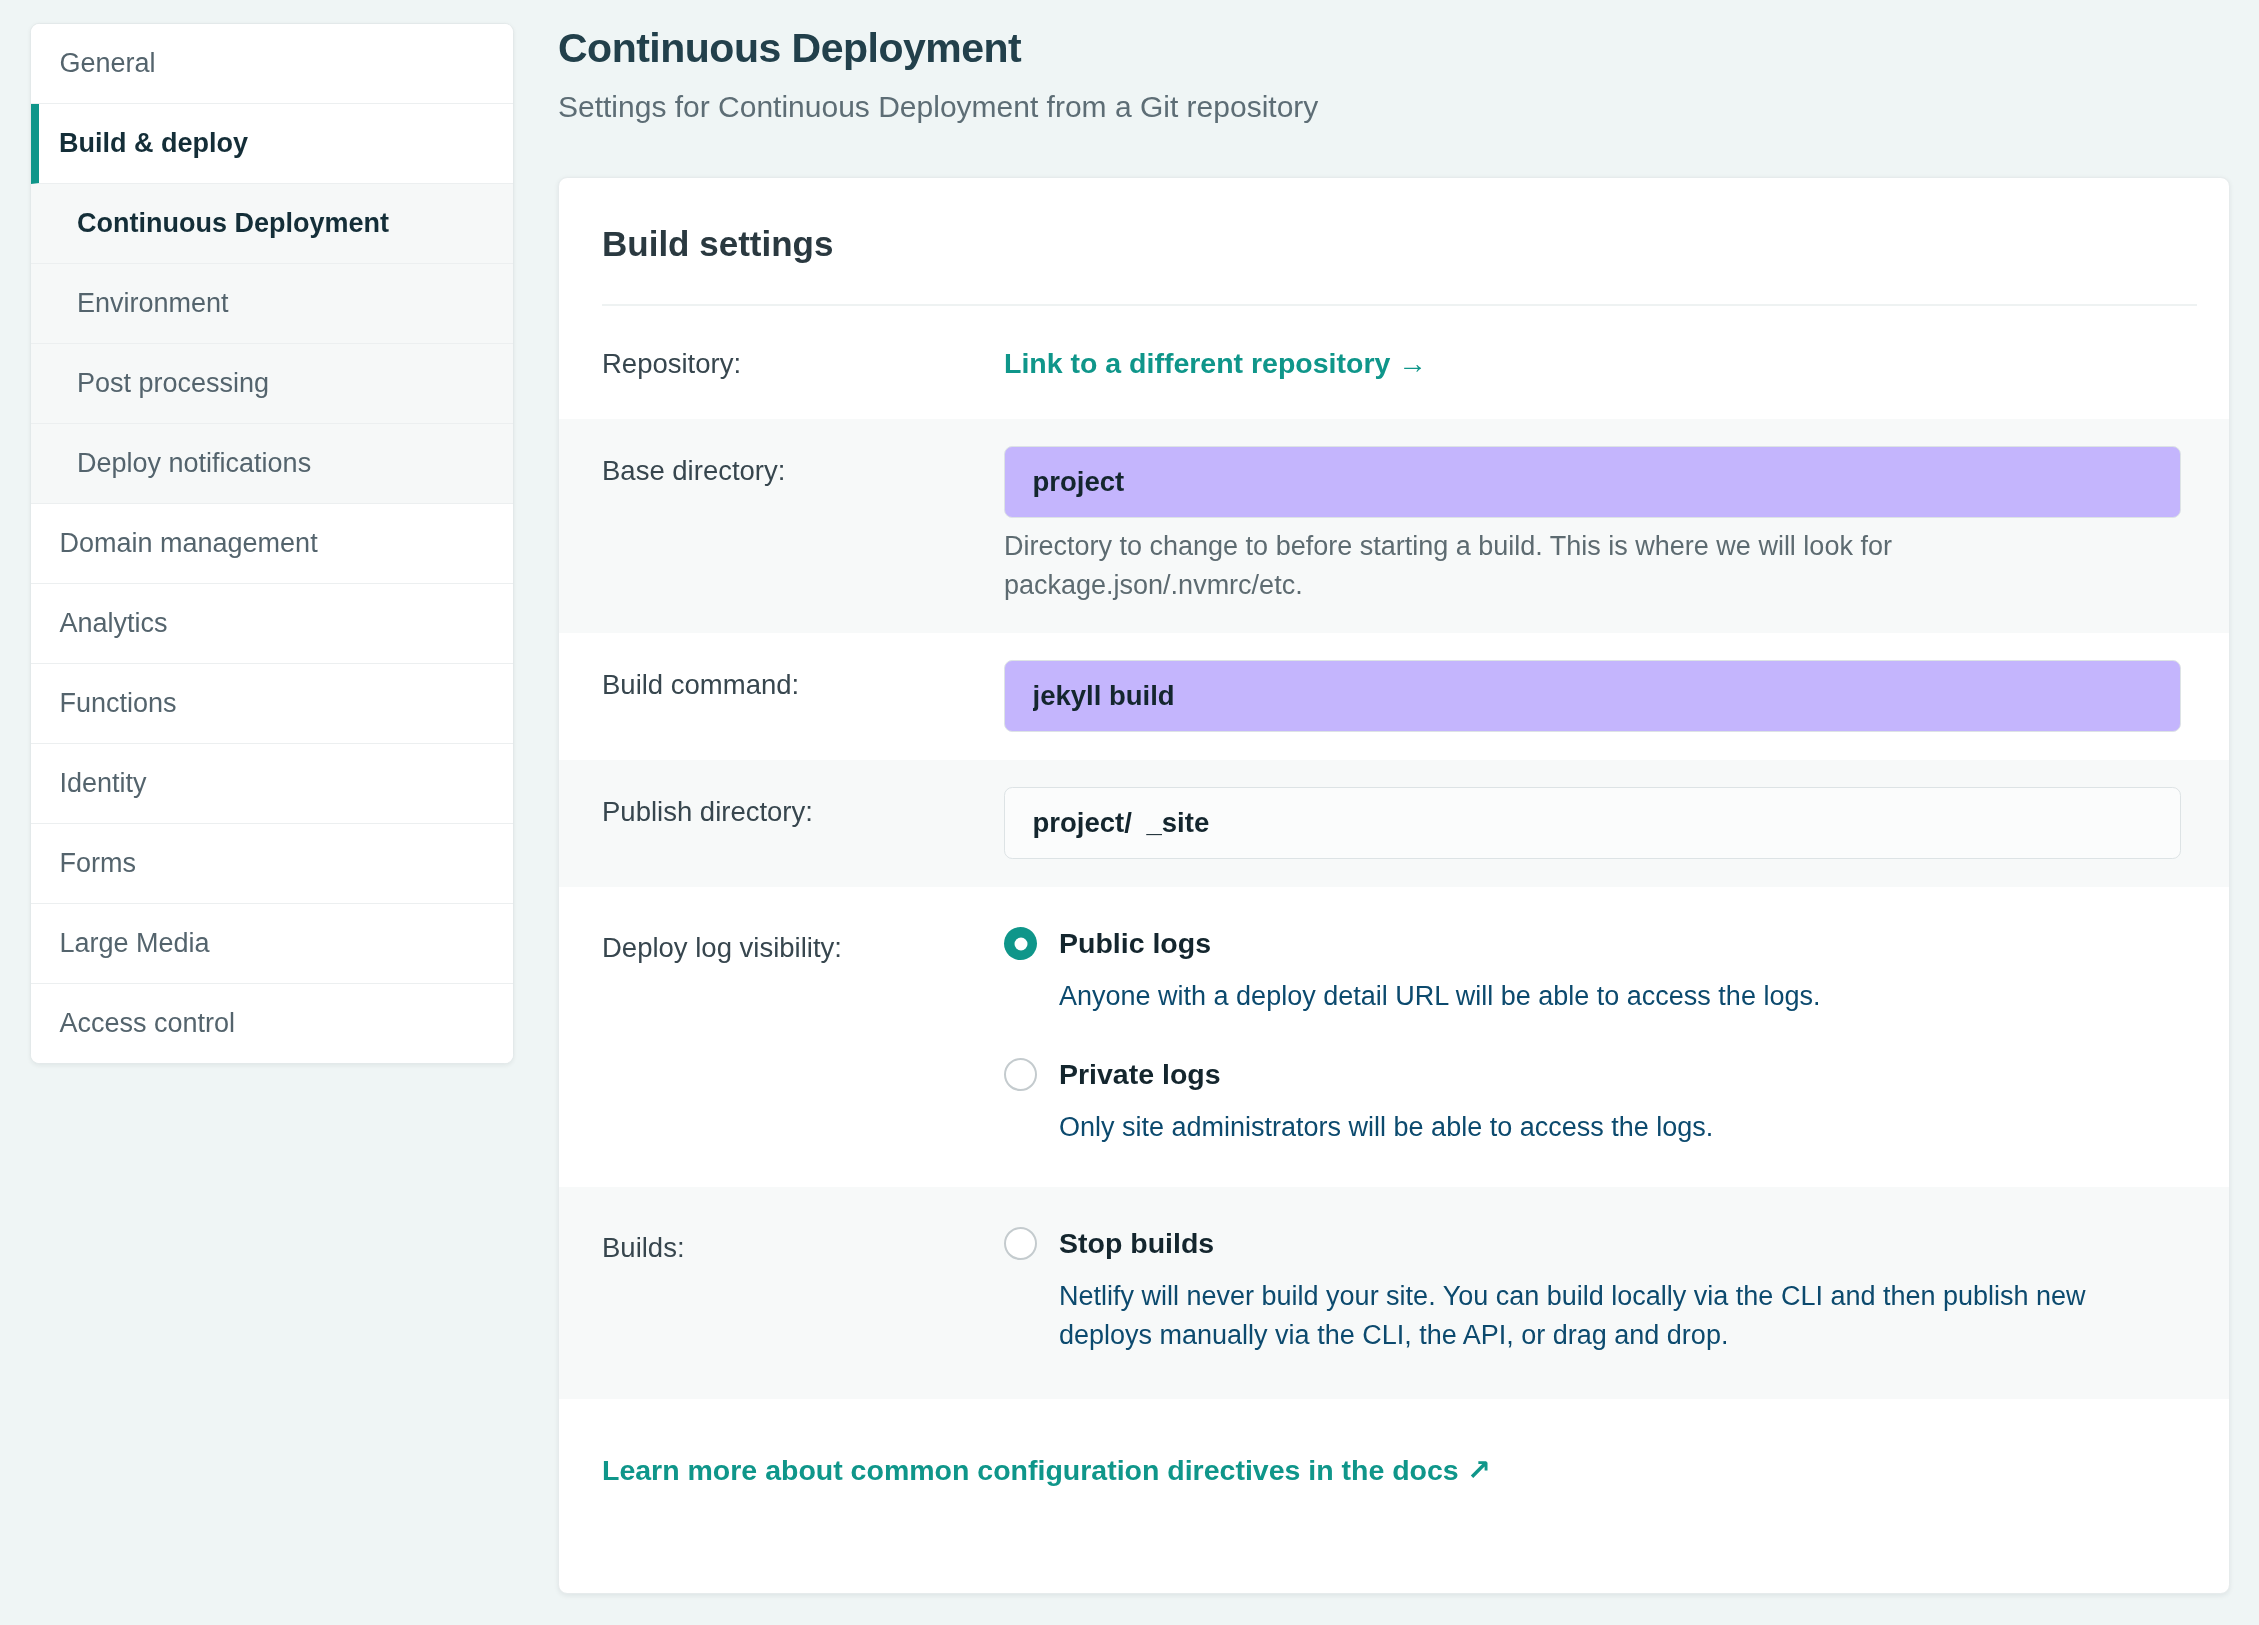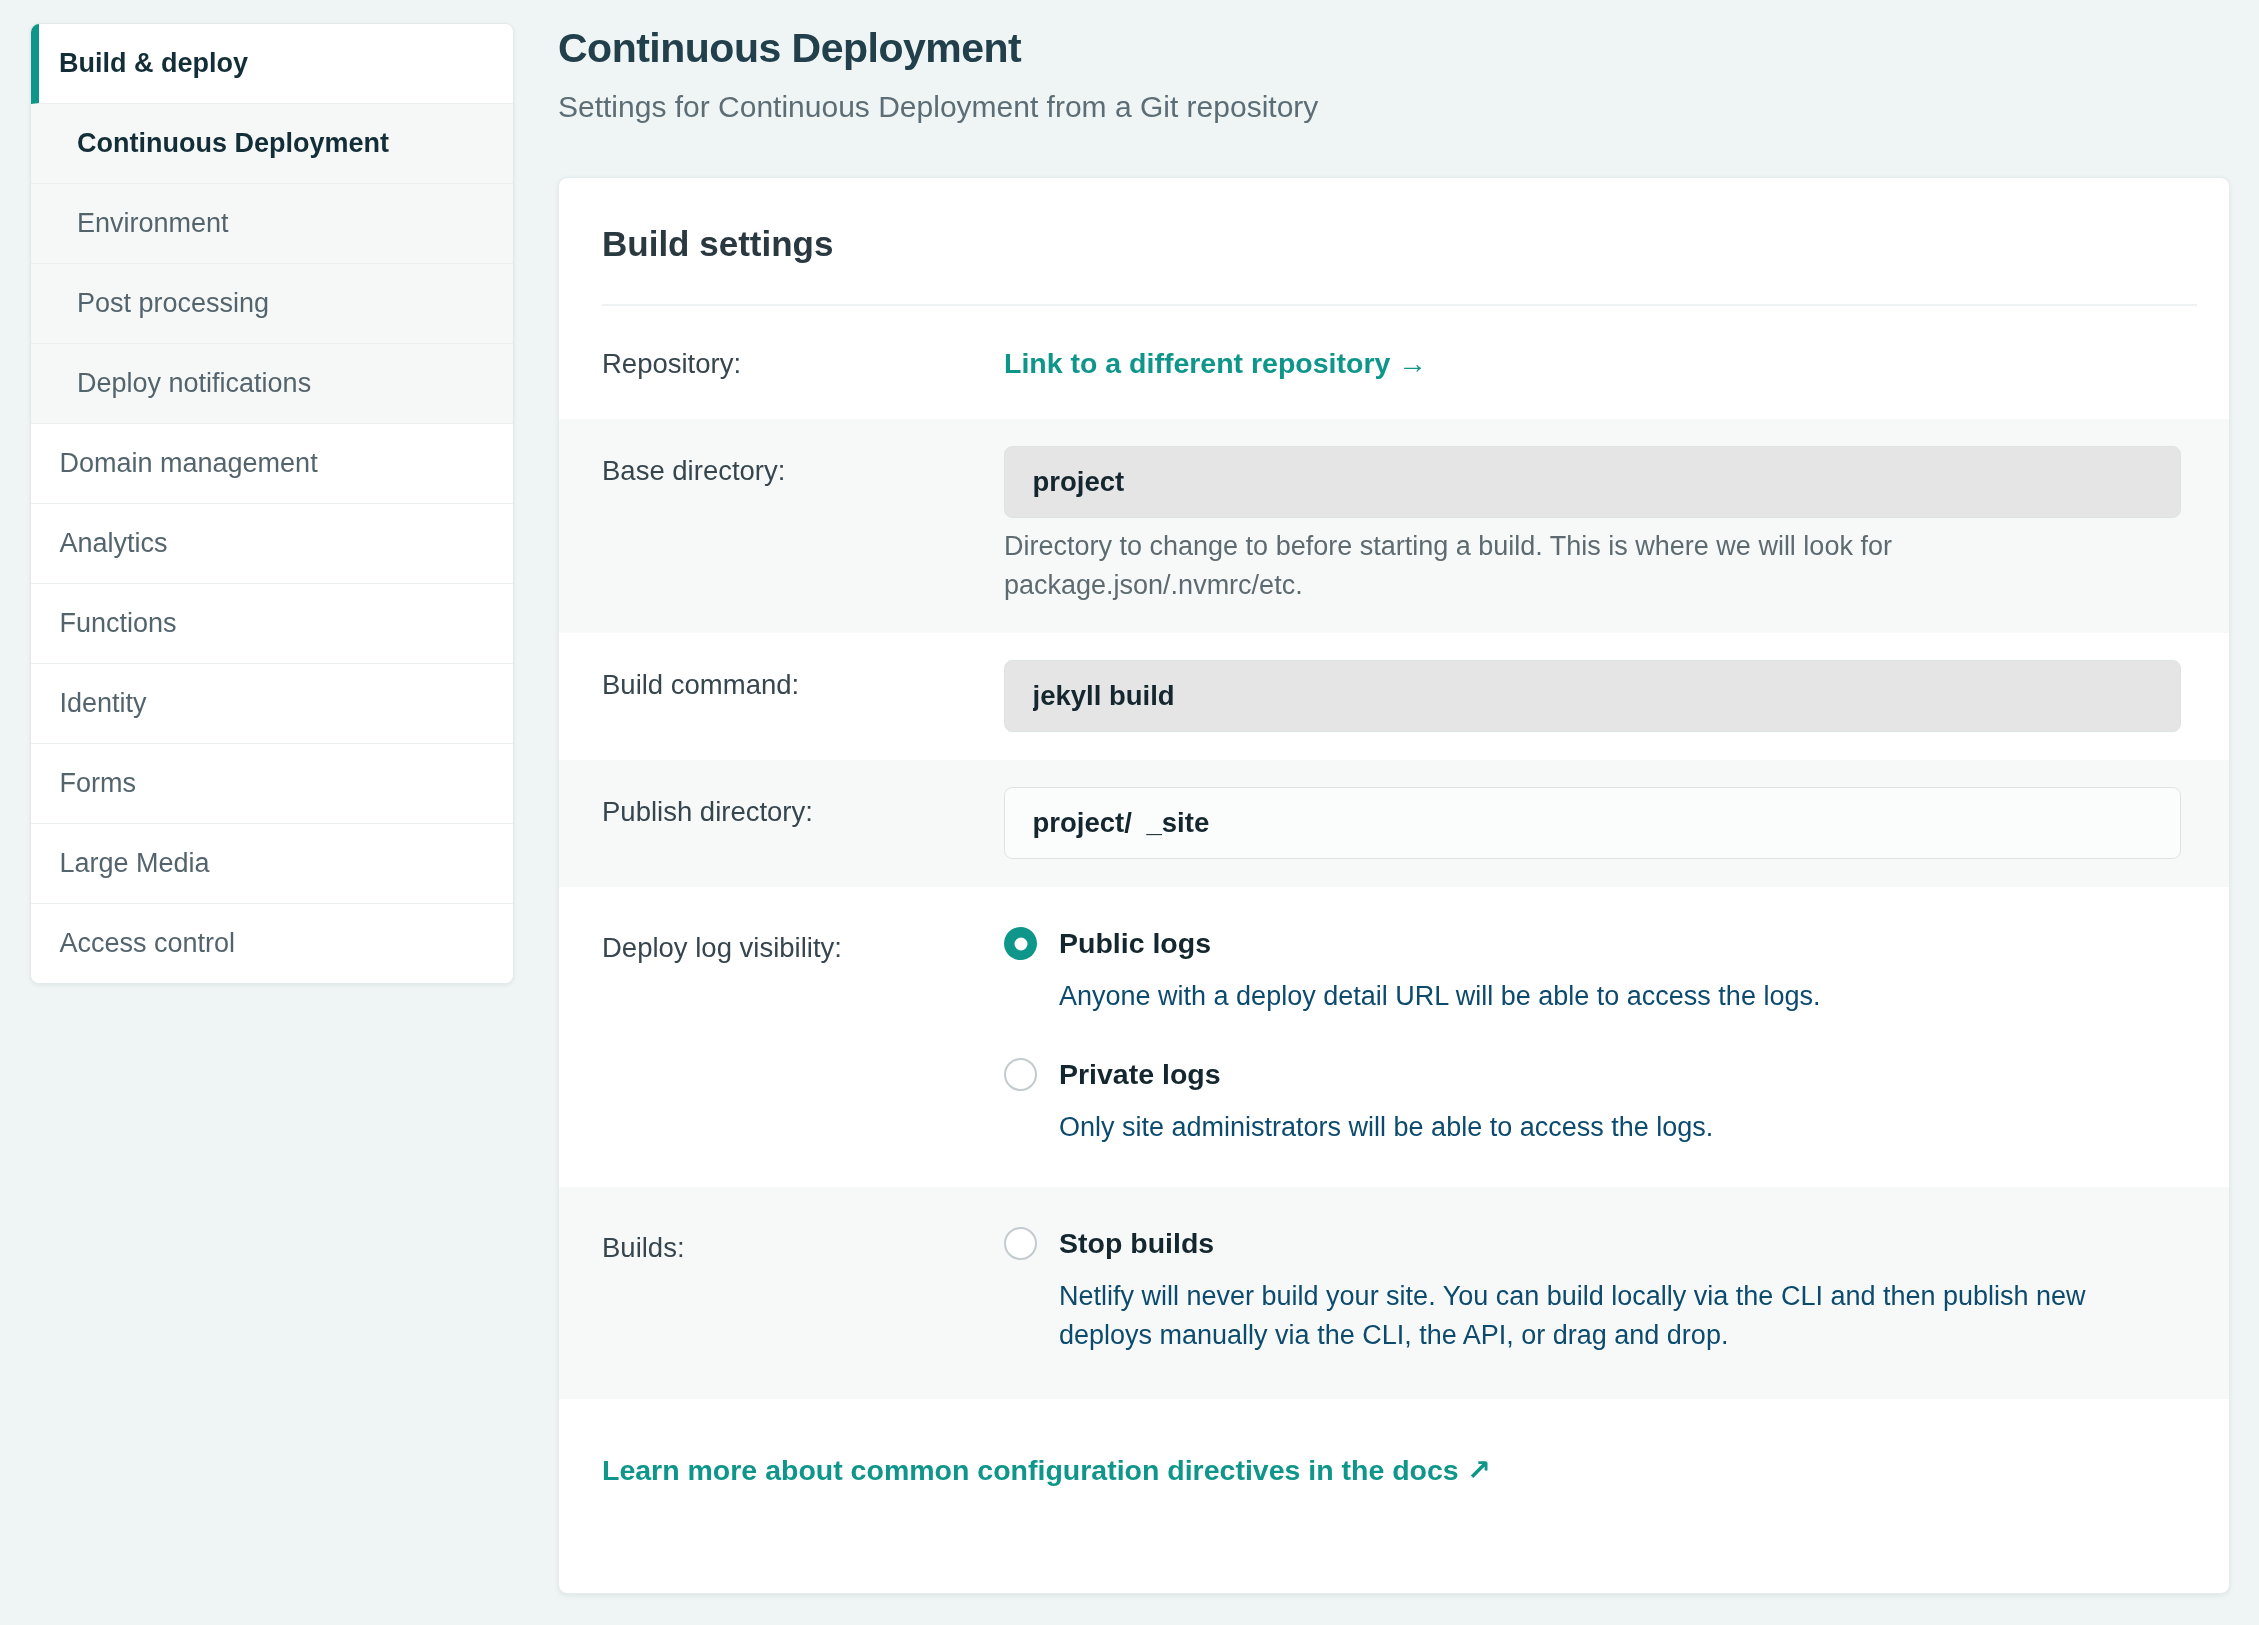--- a/index.html
+++ b/index.html
@@ -79,21 +79,21 @@
   .row-repository .row-label { padding-top:0; }
 
   .teal-link {
     font-size:28.5px; font-weight:bold; color:#0f968a;
     text-decoration:none; line-height:37px; cursor:pointer; display:inline-block;
   }
   .teal-link .arrow { font-weight:bold; }
 
   .text-input {
     width:100%; height:72px;
-    background:#e5e5e5;
+    background:#c4b5fd;
     border:1.8px solid #dde3e5;
     border-radius:8.3px;
     font-family:inherit;
     font-size:27.5px; font-weight:bold; color:#14262e;
     padding:0 27.5px;
     outline:none;
     display:block;
   }
   .help-text {
     font-size:27px; color:#5d6b71; line-height:39px;
@@ -132,20 +132,21 @@
 
   .docs-row { padding:53px 48px 0 43px; }
   .actions-row { padding:51px 48px 0 43px; display:flex; align-items:center; gap:31px; }
 </style>
 </head>
 <body>
 
 <div class="page">
 
   <nav class="sidebar">
+    <div class="sb-item"><span>General</span></div>
     <div class="sb-item active"><span>Build &amp; deploy</span></div>
     <div class="sb-item sub sub-active"><span>Continuous Deployment</span></div>
     <div class="sb-item sub"><span>Environment</span></div>
     <div class="sb-item sub"><span>Post processing</span></div>
     <div class="sb-item sub"><span>Deploy notifications</span></div>
     <div class="sb-item"><span>Domain management</span></div>
     <div class="sb-item"><span>Analytics</span></div>
     <div class="sb-item"><span>Functions</span></div>
     <div class="sb-item"><span>Identity</span></div>
     <div class="sb-item"><span>Forms</span></div>

